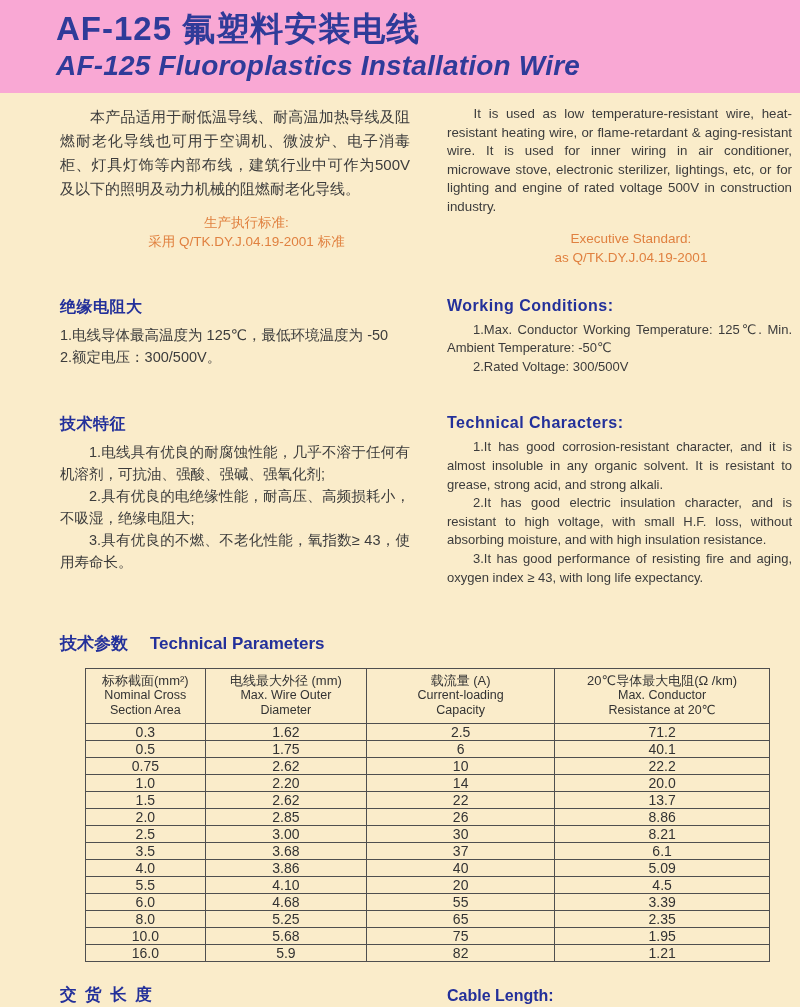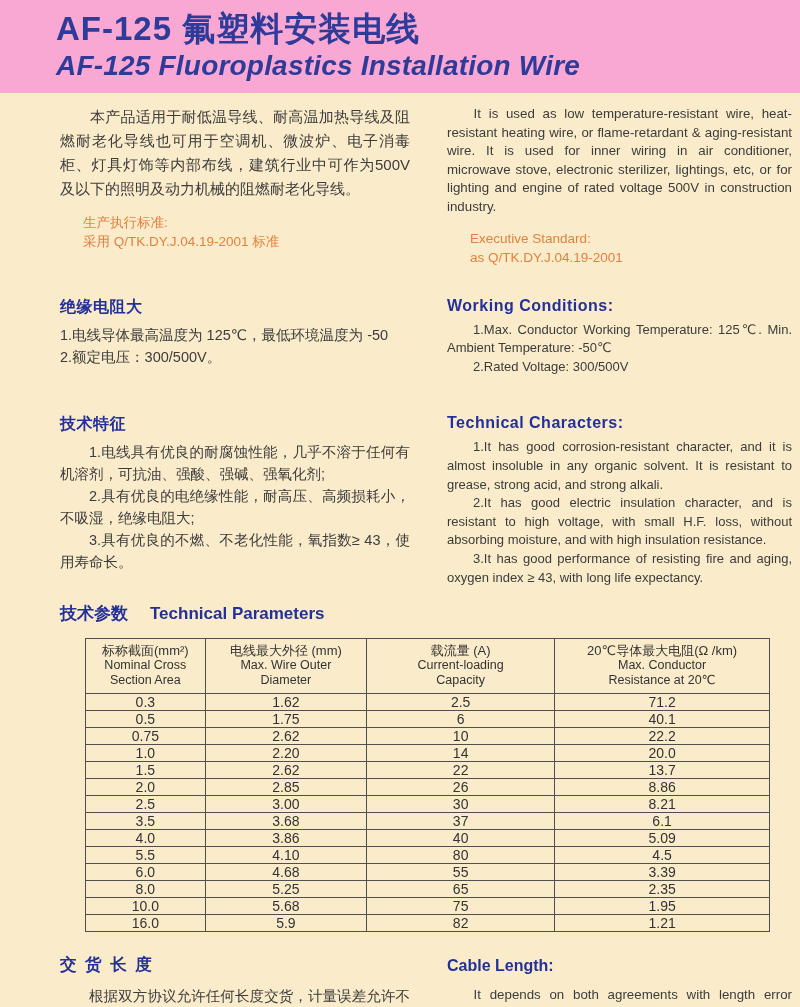--- a/index.html
+++ b/index.html
@@ -57,20 +57,21 @@
     line-height: 18.6px;
     text-indent: 2em;
     text-align: justify;
   }
   .standard {
     margin-top: 12px;
     padding-left: 1.7em;
     color: #e08140;
     font-size: 13.5px;
     line-height: 19px;
+    text-align: center;
   }
   .standard p { margin: 0; }
 
   
   .section-usage { margin-top: 30px; }
   .section-tech  { margin-top: 38px; }
   .sec-heading {
     margin: 0 0 6px 0;
     font-size: 16px;
     font-weight: bold;
@@ -86,21 +87,21 @@
   .item-zh.indent { text-indent: 2em; }
   .item-en {
     margin: 0;
     font-size: 13px;
     line-height: 18.6px;
     text-indent: 2em;
     text-align: justify;
   }
 
   
-  .section-params { margin-top: 15px; }
+  .section-params { margin-top: 45px; }
   .params-heading {
     margin: 0;
     font-size: 17px;
     font-weight: bold;
     color: #23309a;
   }
   .params-heading .en-part { margin-left: 22px; }
   table.params {
     border-collapse: collapse;
     width: 685px;
@@ -295,21 +296,21 @@
             </tr>
             <tr>
               <td>4.0</td>
               <td>3.86</td>
               <td>40</td>
               <td>5.09</td>
             </tr>
             <tr>
               <td>5.5</td>
               <td>4.10</td>
-              <td>80</td>
+              <td>20</td>
               <td>4.5</td>
             </tr>
             <tr>
               <td>6.0</td>
               <td>4.68</td>
               <td>55</td>
               <td>3.39</td>
             </tr>
             <tr>
               <td>8.0</td>

